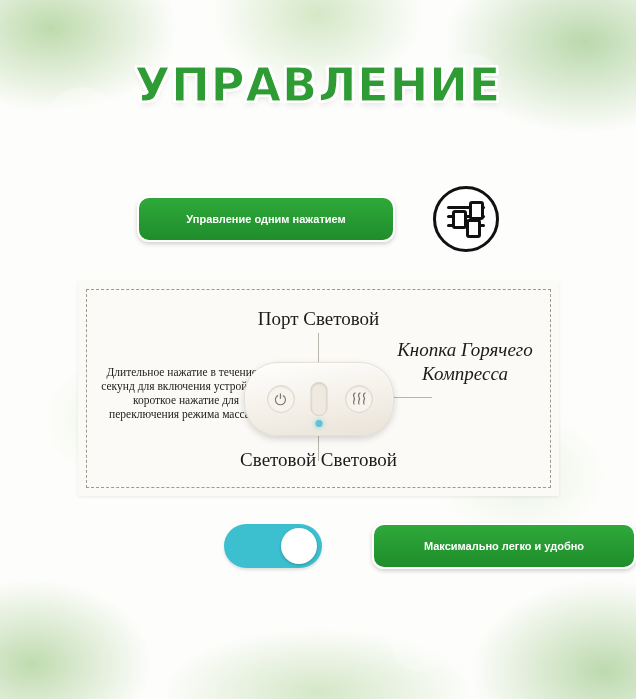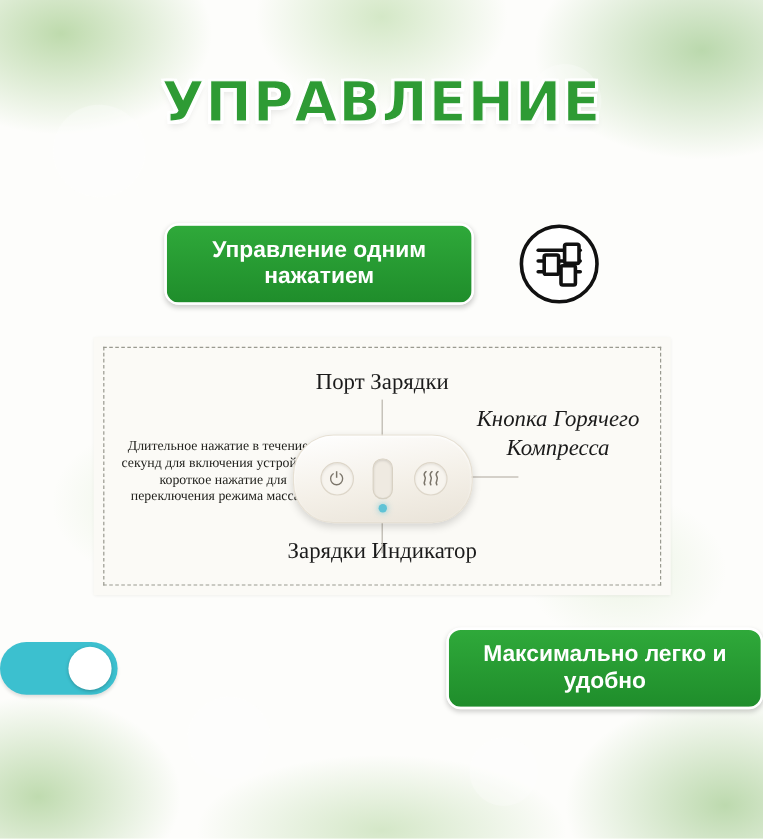--- a/index.html
+++ b/index.html
@@ -70,21 +70,21 @@
     display: flex;
     align-items: center;
     justify-content: center;
     gap: 38px;
   }
   .pill {
     background: linear-gradient(180deg, #2fa93a 0%, #1f8d2b 100%);
     color: #ffffff;
     border-radius: 12px;
     font-weight: bold;
-    font-size: 19px;
+    font-size: 11px;
     line-height: 22px;
     text-align: center;
     padding: 10px 16px;
     box-shadow: 0 2px 4px rgba(0,0,0,0.18);
     border: 2px solid #ffffff;
   }
   .pill-top { width: 222px; }
 
   .slider-badge {
     width: 60px;
@@ -245,21 +245,21 @@
   .ldr.v { width: 1px; }
 
   
   .row-bottom {
     position: absolute;
     top: 523px;
     left: 0;
     right: 0;
     display: flex;
     align-items: center;
-    justify-content: space-between;
+    justify-content: flex-end;
     gap: 50px;
   }
   .toggle {
     width: 98px;
     height: 44px;
     border-radius: 24px;
     background: #3cc0cf;
     position: relative;
     flex: none;
     box-shadow: 0 2px 3px rgba(0,0,0,0.12);
@@ -293,24 +293,24 @@
       <div class="knob k1"></div>
       <div class="knob k2"></div>
       <div class="knob k3"></div>
     </div>
   </div>
 
   <div class="card">
     <div class="dash"></div>
     <div class="inner">
 
-      <div class="lbl lbl-charge">Порт Зарядки</div>
+      <div class="lbl lbl-charge">Порт Световой</div>
       <div class="desc">Длительное нажатие в течение 3 секунд для включения устройства, короткое нажатие для переключения режима массажа</div>
       <div class="lbl lbl-heat">Кнопка Горячего Компресса</div>
-      <div class="lbl lbl-indic">Зарядки Индикатор</div>
+      <div class="lbl lbl-indic">Световой Световой</div>
 
       <div class="ldr v" style="left:240px; top:52px; height:30px;"></div>
       <div class="ldr h" style="left:200px; top:116px; width:40px;"></div>
       <div class="ldr h" style="left:312px; top:116px; width:42px;"></div>
       <div class="ldr v" style="left:240px; top:152px; height:28px;"></div>
 
       <div class="device">
         <div class="btn-power">
           <div class="glyph">⏻</div>
         </div>

